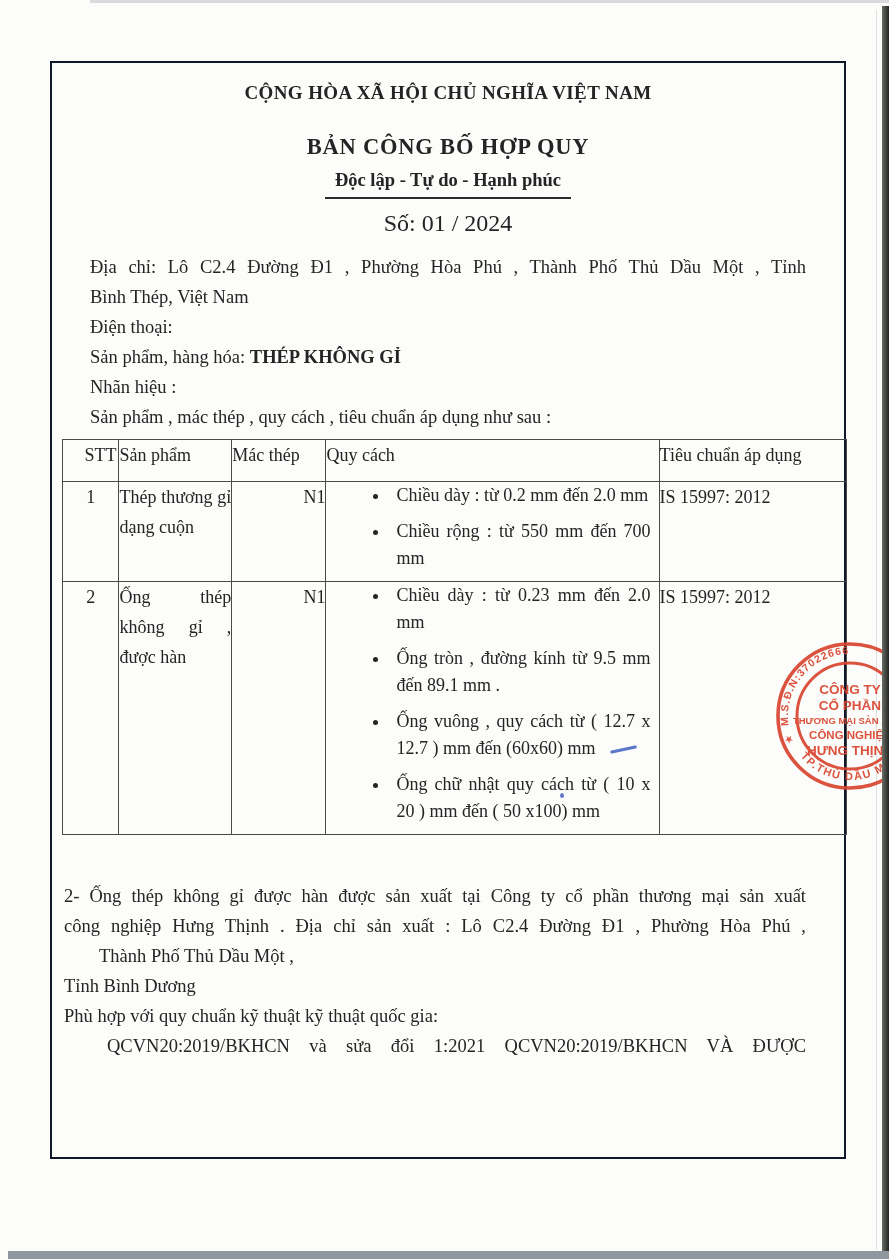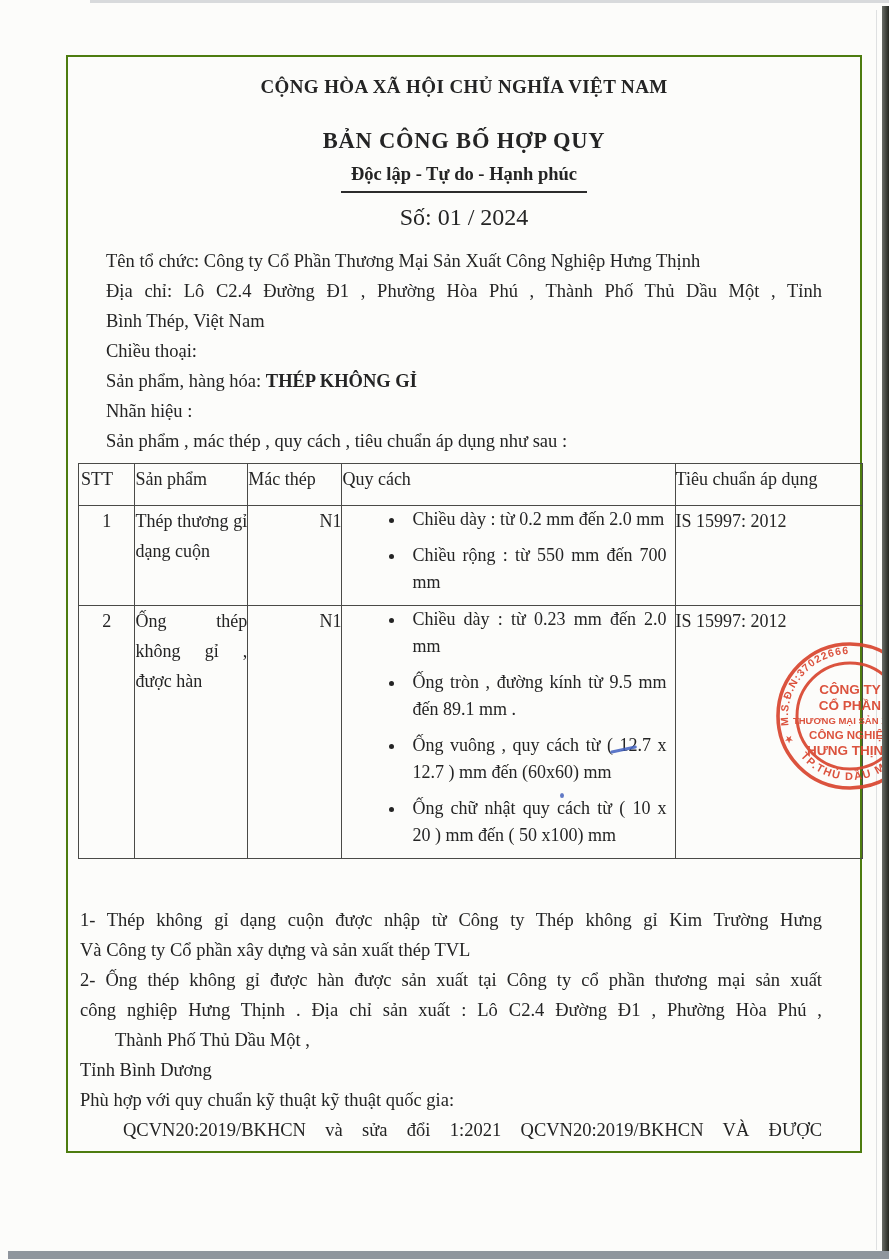--- a/index.html
+++ b/index.html
@@ -13,25 +13,24 @@
   }
   
   .scan-top-smudge{position:absolute;left:90px;top:0;width:799px;height:3px;background:#b9bec3;opacity:.55;}
   .scan-right-bar{position:absolute;right:0;top:6px;width:7px;height:1250px;
     background:linear-gradient(90deg,#6a6e68,#23261f);z-index:30;}
   .scan-bottom-bar{position:absolute;left:8px;right:0;top:1251px;height:8px;z-index:30;}
   .scan-edge-line{position:absolute;left:876px;top:10px;width:1px;height:1240px;background:#c9cdd0;opacity:.6;}
 
   
   .frame{
-    position:absolute;left:50px;top:55px;width:792px;height:1094px;
-    border:2px solid #4d7c0f;
+    position:absolute;left:50px;top:61px;width:792px;height:1094px;
+    border:2px solid #0f172a;
     background:transparent;
     padding:0 0 0 0;
-    margin-left:16px;
   }
   .inner{position:relative;width:100%;height:100%;font-size:18.5px;line-height:30px;}
 
   .center{text-align:center;}
   .nat-line1{margin-top:15px;font-weight:bold;font-size:19px;letter-spacing:.4px;}
   .nat-line2{margin-top:3px;font-weight:bold;font-size:18.5px;}
   .nat-line2 .motto-underline{display:inline-block;border-bottom:2.5px solid #2c2c2c;padding:0 10px 2px 10px;}
   .doc-title{margin-top:24px;font-weight:bold;font-size:22.5px;letter-spacing:.8px;}
   .doc-number{margin-top:9px;font-size:24px;}
 
@@ -48,21 +47,21 @@
     table-layout:fixed;
     font-size:18px;
   }
   table.spec th,table.spec td{
     border:1.6px solid #4a4a47;
     vertical-align:top;
     font-weight:normal;
     padding:0;
   }
   th.h{height:41px;vertical-align:middle;text-align:left;padding:0 6px 0 13px;}
-  th.h.c{text-align:left;padding:0 2px;}
+  th.h.c{text-align:right;padding:0 2px;}
   td.stt{text-align:center;padding-top:9px;}
   td.prod{padding:9px 10px 6px 13px;text-align:justify;}
   td.grade{text-align:right;padding-top:9px;}
   td.spec-cell{padding:8px 6px 6px 0;}
   td.std{padding:9px 6px 6px 11px;}
   .spec-cell ul{margin:0;padding:0 8px 0 64px;}
   .spec-cell li{margin:0 0 9px 0;text-align:justify;line-height:27px;padding-left:6px;}
   tr.r1{height:93px;} tr.r2{height:233px;}
 
   .notes{margin:46px 38px 0 12px;}
@@ -93,26 +92,25 @@
 
     <div class="center nat-line1">CỘNG HÒA XÃ HỘI CHỦ NGHĨA VIỆT NAM</div>
     <div class="center doc-title">BẢN CÔNG BỐ HỢP QUY</div>
 
     <div class="center nat-line2">
       <span class="motto-underline">Độc lập - Tự do - Hạnh phúc</span>
     </div>
     <div class="center doc-number">Số: 01 / 2024</div>
 
     <div class="info">
-      <p>Tên tổ chức: Công ty Cổ Phần Thương Mại Sản Xuất Công Nghiệp Hưng Thịnh</p>
       <p>
           <span class="jline">Địa chỉ: Lô C2.4 Đường Đ1 , Phường Hòa Phú , Thành Phố Thủ Dầu Một , Tỉnh</span>
         </p>
       <p>Bình Thép, Việt Nam</p>
-      <p>Chiều thoại:</p>
+      <p>Điện thoại:</p>
       <p class="indent2"><span>Sản phẩm, hàng hóa: </span><span class="bold">THÉP KHÔNG GỈ</span></p>
       <p class="indent2">Nhãn hiệu :</p>
       <p class="indent2">Sản phẩm , mác thép , quy cách , tiêu chuẩn áp dụng như sau :</p>
     </div>
 
     <table class="spec">
       <colgroup>
         <col style="width:7.2%">
           <col style="width:14.4%">
           <col style="width:12.0%">
@@ -150,24 +148,20 @@
             <li>Ống vuông , quy cách từ ( 12.7 x 12.7 ) mm đến (60x60) mm</li>
             <li>Ống chữ nhật quy cách từ ( 10 x 20 ) mm đến ( 50 x100) mm</li>
           </ul>
         </td>
         <td class="std">IS 15997: 2012</td>
       </tr>
     </tbody>
       </table>
 
     <div class="notes">
-      <p class="note1">
-        <span class="jline">1- Thép không gỉ dạng cuộn được nhập từ Công ty Thép không gỉ Kim Trường Hưng</span>
-        <span>Và Công ty Cổ phần xây dựng và sản xuất thép TVL</span>
-      </p>
       <p class="note2">
         <span class="jline">2- Ống thép không gỉ được hàn được sản xuất tại Công ty cổ phần thương mại sản xuất</span>
         <span class="jline">công nghiệp Hưng Thịnh . Địa chỉ sản xuất : Lô C2.4 Đường Đ1 , Phường Hòa Phú ,</span>
         <span>Thành Phố Thủ Dầu Một ,</span>
       </p>
       <p class="plain">Tỉnh Bình Dương</p>
       <p class="plain">Phù hợp với quy chuẩn kỹ thuật kỹ thuật quốc gia:</p>
       <p class="qcvn">
         <span class="jline" style="text-indent:43px;">QCVN20:2019/BKHCN và sửa đổi 1:2021 QCVN20:2019/BKHCN VÀ ĐƯỢC</span>
       </p>

